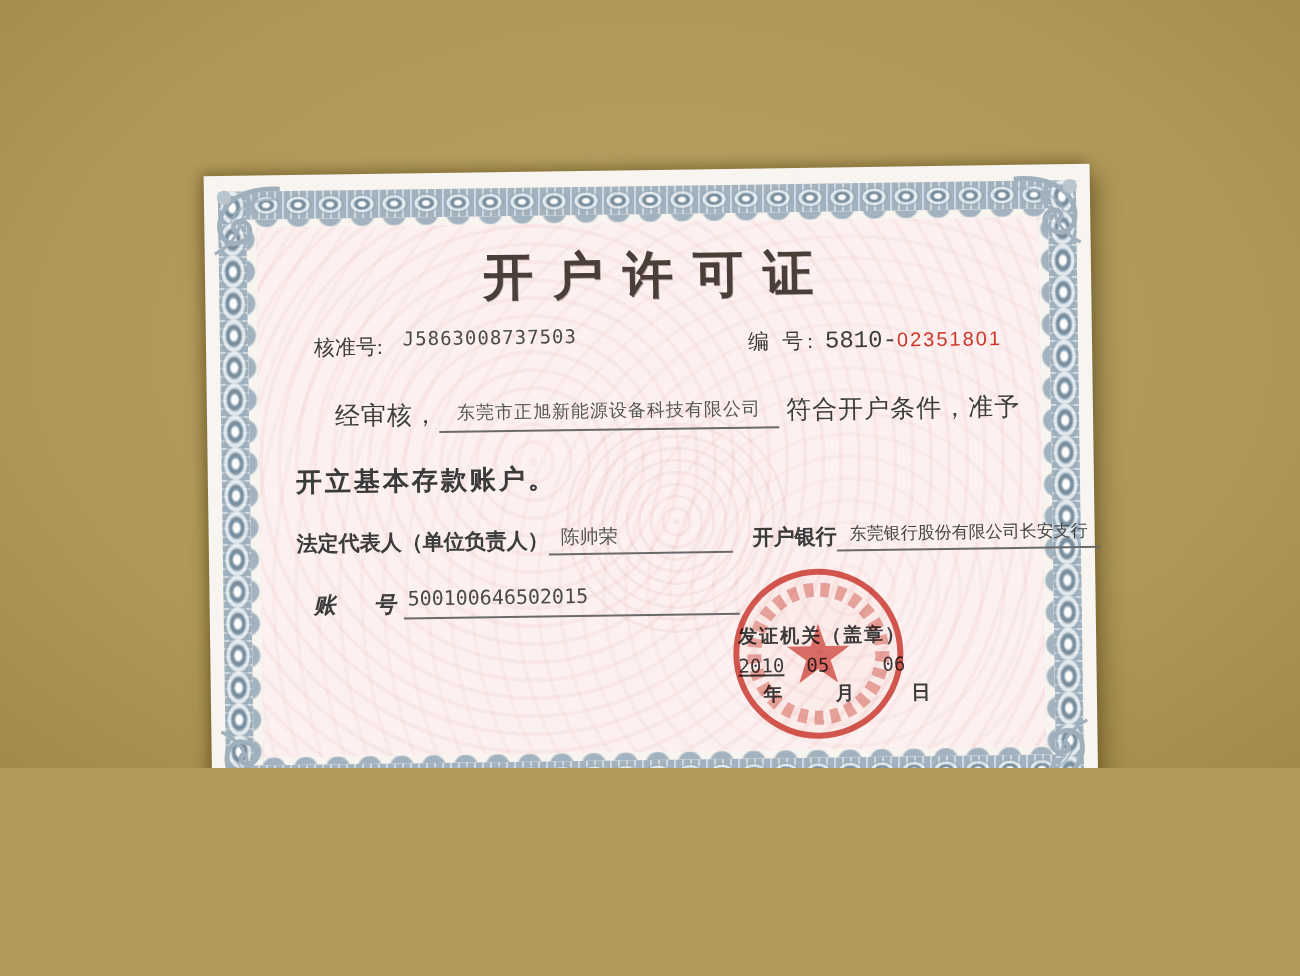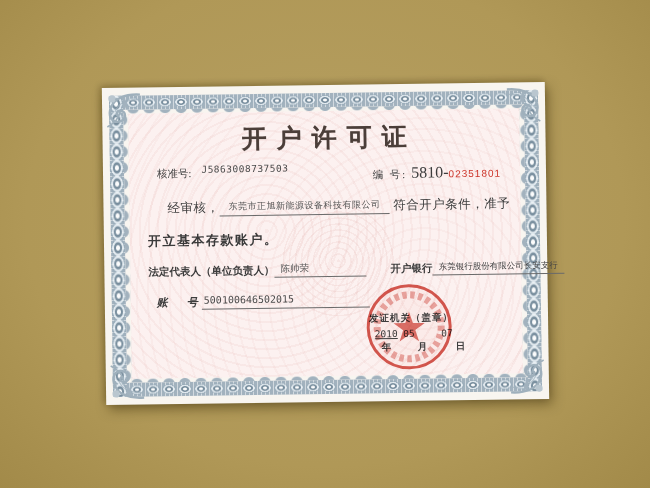--- a/index.html
+++ b/index.html
@@ -3,21 +3,21 @@
 <meta charset="utf-8">
 <style>
   * { margin:0; padding:0; box-sizing:border-box; }
   html,body { width:650px; height:488px; }
   body {
     font-family: "Liberation Serif", serif;
     background:#b19959;
     overflow:hidden;
   }
   .stage {
-    position:relative; width:650px; height:488px;
+    position:relative; width:650px; height:384px;
     background: radial-gradient(ellipse at 50% 45%, #b6a062 0%, #b09857 65%, #a28a49 100%);
     overflow:hidden;
   }
   
   .cert {
     position:absolute; left:104px; top:85px; width:443px; height:317px;
     background:#f8f5f0;
     transform: rotate(-0.8deg);
     box-shadow: 3px 5px 12px rgba(60,45,10,.5), -2px -2px 6px rgba(60,45,10,.3);
   }
@@ -73,40 +73,40 @@
   .cert-title {
     position:absolute; left:0; right:0; top:36px; text-align:center;
     font-size:25px; font-weight:bold; letter-spacing:10px; padding-left:10px;
     color:#4b3e39; font-family:"DejaVu Serif", serif;
     text-shadow: .4px .4px 0 rgba(75,62,57,.4);
   }
   .row { position:absolute; white-space:nowrap; color:#3c3c3c; }
   .row-approval { left:54px; top:80px; width:344px; display:flex; justify-content:space-between; font-size:10.5px; }
   .approval-value { font-family:"DejaVu Sans Mono", monospace; font-size:9.5px; color:#4a4a4a; position:relative; top:-4px; margin-left:10px; letter-spacing:.5px; }
   .serial-label { letter-spacing:2px; }
-  .serial-prefix { font-family:Liberation Serif, serif; font-size:16px; margin-left:4px; }
+  .serial-prefix { font-family:Liberation Mono, monospace; font-size:12px; margin-left:4px; }
   .serial-number { font-family:Liberation Sans, sans-serif; font-size:10px; color:#cc3328; letter-spacing:1px; }
   .row-review { left:64px; top:113px; font-size:12.5px; letter-spacing:.5px; }
   .u { display:inline-block; border-bottom:1px solid #6a6a6a; text-align:center; vertical-align:bottom; }
   .u-company { width:170px; font-size:9px; color:#555; padding-bottom:2px; }
   .row-open { left:44px; top:145px; font-size:13px; letter-spacing:1.5px; font-weight:bold; color:#3a3a3a; }
   .row-rep { left:44px; top:177px; font-size:10.5px; font-weight:bold; }
   .u-name { width:92px; font-size:9.5px; font-weight:normal; color:#555; text-align:left; padding:0 0 1px 6px; }
-  .bank-label { margin-left:24px; }
+  .bank-label { margin-left:10px; }
   .u-bank { width:132px; font-size:8.5px; font-weight:normal; color:#444; padding-bottom:1px; }
   .row-account { left:52px; top:208px; font-size:11px; font-weight:bold; }
   .account-label { letter-spacing:4px;font-style:italic; }
   .u-account { width:168px; font-size:10px; font-weight:normal; font-family:"DejaVu Sans Mono", monospace; color:#4a4a4a; text-align:left; padding-left:2px; }
   .u-account span { position:relative; top:-3px; }
   
   .issuer { position:absolute; left:264px; top:228px; width:122px; font-size:9.5px; color:#3d3d3d; }
   .issuer-label { letter-spacing:1px; font-weight:bold; }
   .date-row { display:flex; margin-top:3px; font-family:"DejaVu Sans Mono", monospace; font-size:9.5px; }
   .date-row .dc { width:38px; text-align:left; }
-  .date-row .dc:first-child { width:34px; text-align:center;text-decoration:underline; }
+  .date-row .dc:first-child { width:34px; text-align:left;text-decoration:underline; }
   .unit-row { display:flex; margin-top:2px; font-size:9.5px; font-weight:bold; }
   .unit-row .dc { width:38px; text-align:center; }
   .unit-row .dc:first-child { width:34px; text-align:center; }
   
   .seal { position:absolute; left:259px; top:198px; width:90px; height:90px; mix-blend-mode:multiply; opacity:.88; }
 </style>
 </head>
 <body>
 
 <div class="stage">
@@ -186,21 +186,21 @@
 
     <div class="row row-account">
       <span class="account-label">账　号</span><span class="u u-account"><span>500100646502015</span></span>
     </div>
 
     <div class="issuer">
       <div class="issuer-label">发证机关（盖章）</div>
       <div class="date-row">
         <span class="dc">2010</span>
         <span class="dc">05</span>
-        <span class="dc">07</span>
+        <span class="dc">06</span>
       </div>
       <div class="unit-row">
         <span class="dc">年</span>
         <span class="dc">月</span>
         <span class="dc">日</span>
       </div>
     </div>
 
     <div class="seal">
       <svg viewBox="0 0 90 90">

